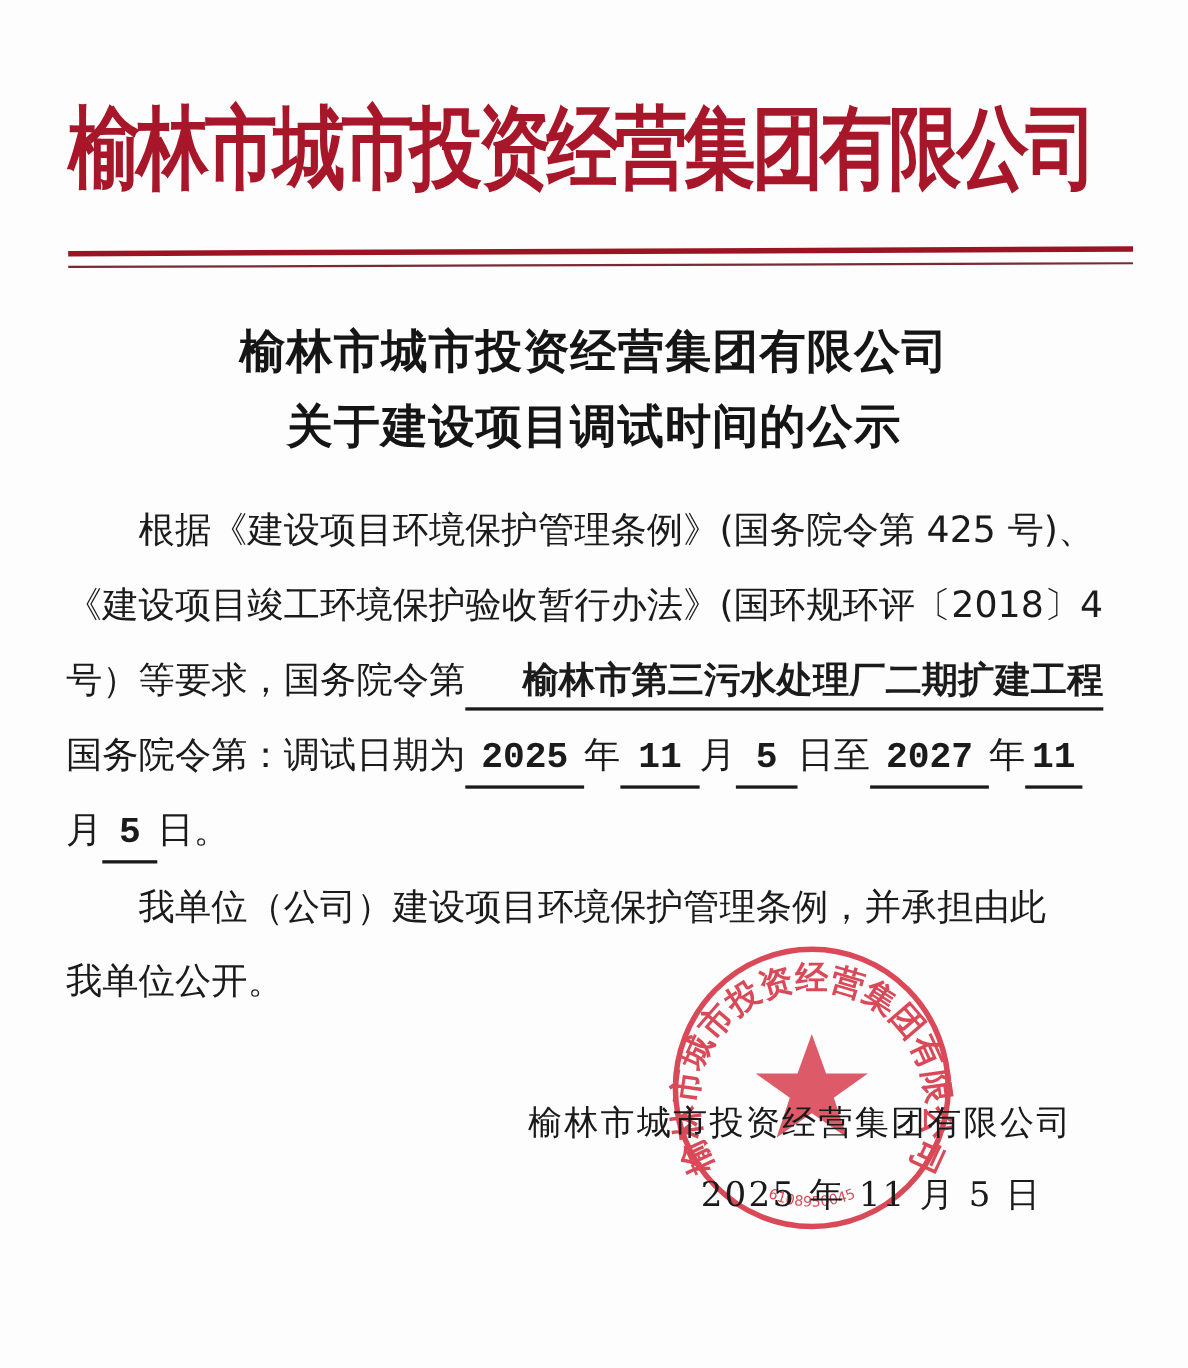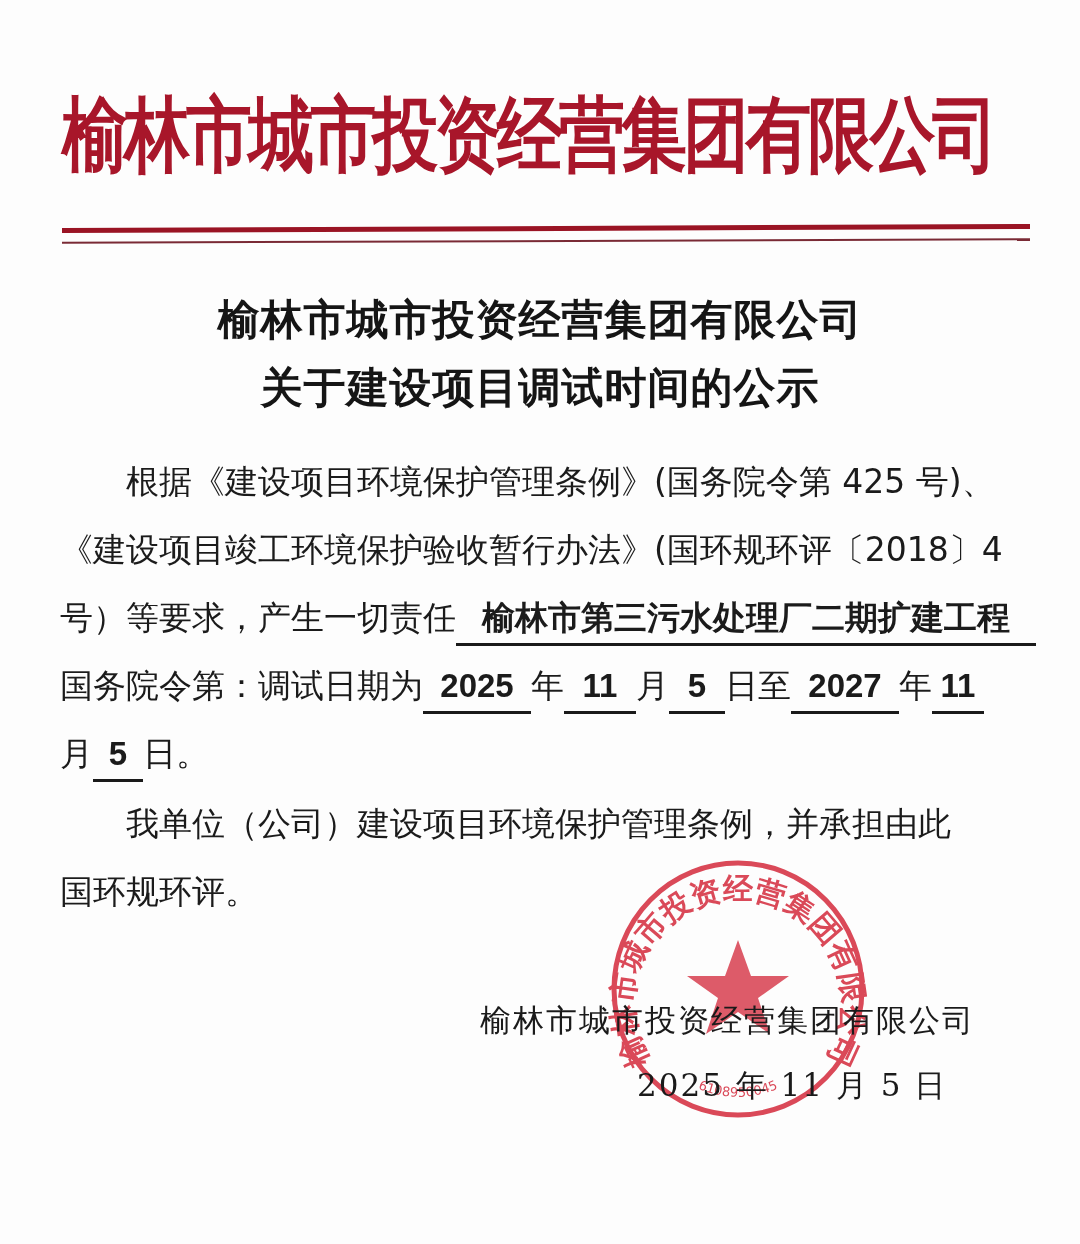--- a/index.html
+++ b/index.html
@@ -34,23 +34,23 @@
   .title.l2 { top: 360px; font-family: Liberation Serif, serif; }
   .para {
     position: absolute; left: 60px; width: 980px;
     font-size: 33px; line-height: 68px; color: #1b1b1b;
     white-space: nowrap;
   }
   .line { position: absolute; white-space: nowrap; }
   .u {
     display: inline-block; border-bottom: 3px solid #1a1a1a;
     text-align: center; font-weight: bold; line-height: 50px;
-    font-family: Liberation Sans, sans-serif;
+    font-family: Liberation Mono, monospace;
   }
-  .u.bold-cn { font-family: "DejaVu Sans", sans-serif; font-weight: bold; }
+  .u.bold-cn { font-family: "DejaVu Sans", sans-serif; font-weight: bold; text-align: right; }
   .sign {
     position: absolute; font-family: "DejaVu Serif", "Liberation Serif", serif;
     font-size: 31px; color: #1a1a1a; white-space: nowrap; letter-spacing: 2px;
     z-index: 3;
   }
   .stamp {
     position: absolute; left: 608px; top: 858px; width: 260px; height: 262px;
     z-index: 2; opacity: 0.85;
   }
 </style>
@@ -61,33 +61,33 @@
 <div class="rule-thick"></div>
 <div class="rule-thin"></div>
 
 <div class="title l1">榆林市城市投资经营集团有限公司</div>
 <div class="title l2">关于建设项目调试时间的公示</div>
 
 <div class="para" style="top:448px;">
   <div class="line" style="left:66px; top:0;">根据《建设项目环境保护管理条例》(国务院令第 425 号)、</div>
   <div class="line" style="left:0; top:68px;">《建设项目竣工环境保护验收暂行办法》(国环规环评〔2018〕4</div>
   <div class="line" style="left:0; top:136px;">
-    <span>号）等要求，产生一切责任</span><span class="u bold-cn" style="width:580px;">榆林市第三污水处理厂二期扩建工程</span>
+    <span>号）等要求，国务院令第</span><span class="u bold-cn" style="width:580px;">榆林市第三污水处理厂二期扩建工程</span>
   </div>
   <div class="line" style="left:0; top:204px;">
     <span>国务院令第：调试日期为</span><span class="u" style="width:108px;">2025</span><span>年</span><span class="u" style="width:72px;">11</span><span>月</span><span class="u" style="width:56px;">5</span><span>日</span><span>至</span><span class="u" style="width:108px;">2027</span><span>年</span><span class="u" style="width:52px;">11</span>
   </div>
   <div class="line" style="left:0; top:272px;">
     <span>月</span><span class="u" style="width:50px;">5</span><span>日。</span>
   </div>
 </div>
 
 <div class="para" style="top:790px;">
   <div class="line" style="left:66px; top:0;">我单位（公司）建设项目环境保护管理条例，并承担由此</div>
-  <div class="line" style="left:0; top:68px;">国环规环评。</div>
+  <div class="line" style="left:0; top:68px;">我单位公开。</div>
 </div>
 
 <svg class="stamp" viewBox="0 0 260 262">
   <defs>
     <path id="ringPath" d="M 40 200 A 105 105 0 1 1 220 200" fill="none"></path>
     <path id="numPath" d="M 55 205 A 100 100 0 0 0 205 205" fill="none"></path>
   </defs>
   <ellipse cx="130" cy="131" rx="124" ry="126" fill="none" stroke="#d42a3c" stroke-width="5"></ellipse>
   <polygon points="130,82 143,118 181,118 150,140 162,176 130,154 98,176 110,140 79,118 117,118" fill="#d42a3c" opacity="0.9"></polygon>
   <text font-family="DejaVu Serif, serif" font-size="30" fill="#d42a3c" font-weight="bold">

